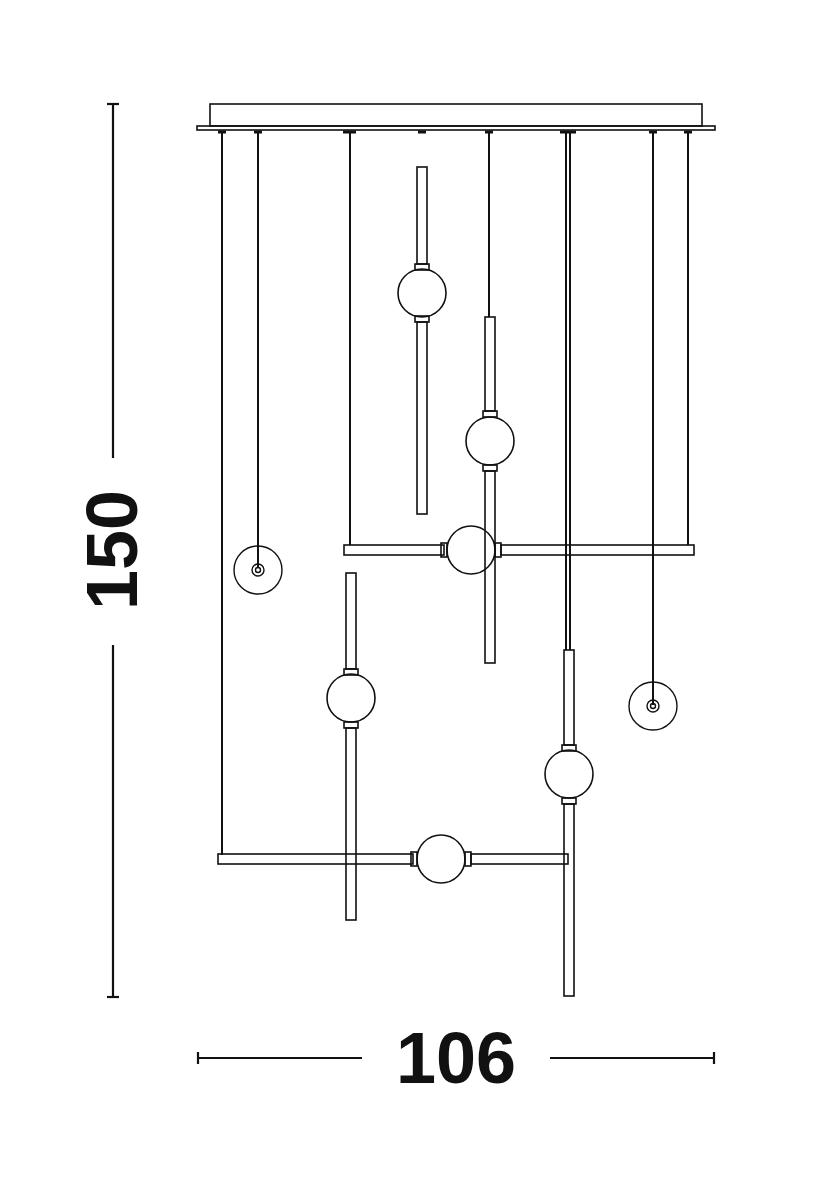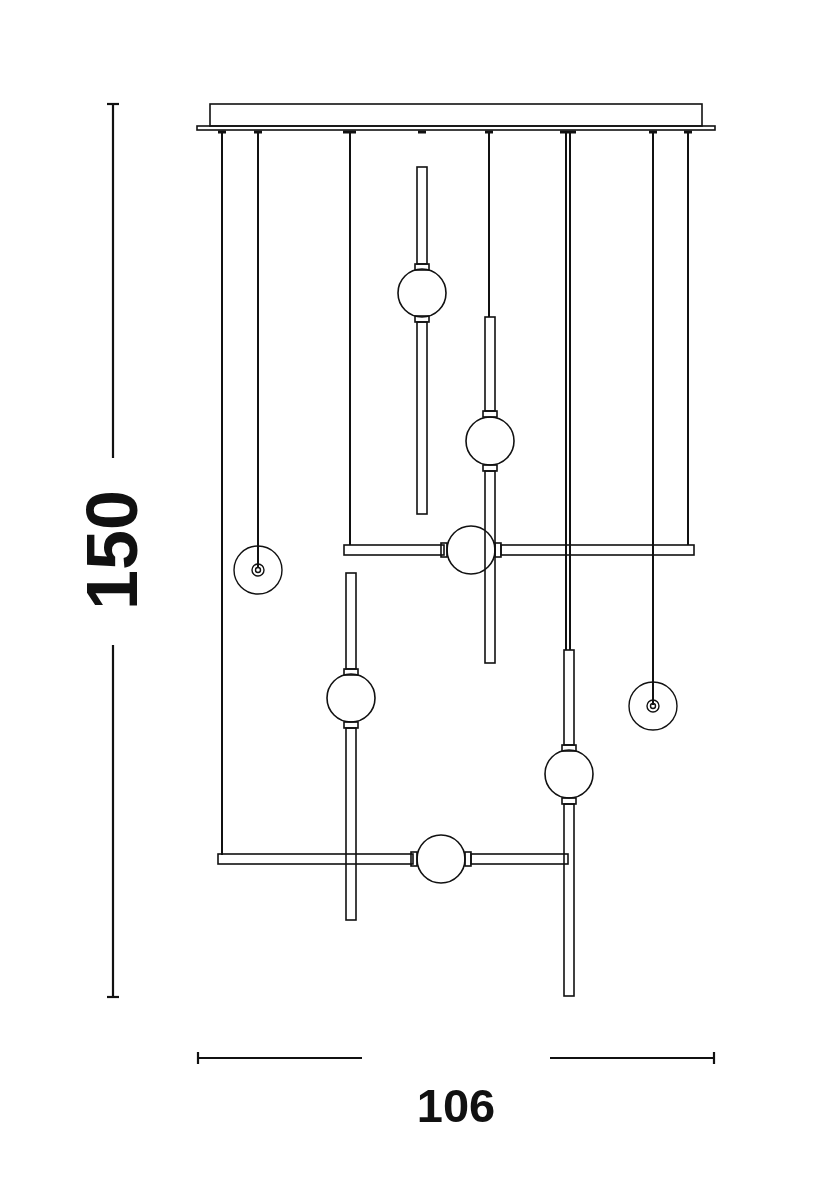--- a/index.html
+++ b/index.html
@@ -1,20 +1,20 @@
 <!DOCTYPE html>
 <html><head>
 <meta charset="utf-8">
 <style>
   html, body { margin: 0; padding: 0; background: #ffffff; }
   body { width: 823px; height: 1200px; position: relative; overflow: hidden; font-family: "Liberation Sans", sans-serif; }
   #drawing { position: absolute; left: 0; top: 0; width: 823px; height: 1200px; }
   .dim-label { position: absolute; font-family: "Liberation Sans", sans-serif; font-weight: bold; color: #111; line-height: 1; }
   #height-label { left: 112px; top: 550px; font-size: 72px; transform: translate(-50%, -50%) rotate(-90deg); white-space: nowrap; }
-  #width-label { left: 456px; top: 1105px; font-size: 47px; transform: translate(-50%, -50%); white-space: nowrap; }
+  #width-label { left: 456px; top: 1058px; font-size: 72px; transform: translate(-50%, -50%); white-space: nowrap; }
 </style>
 </head>
 <body>
 
 <svg id="drawing" viewBox="0 0 823 1200" xmlns="http://www.w3.org/2000/svg">
   <g fill="none" stroke="#111" stroke-width="1.6">
 
     <g stroke-width="2.2">
       <line x1="113" y1="104" x2="113" y2="458"></line>
       <line x1="113" y1="645" x2="113" y2="997"></line>

